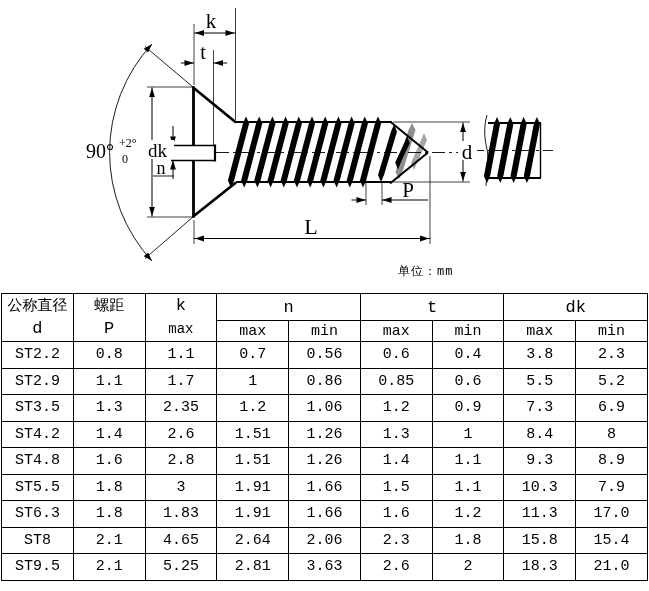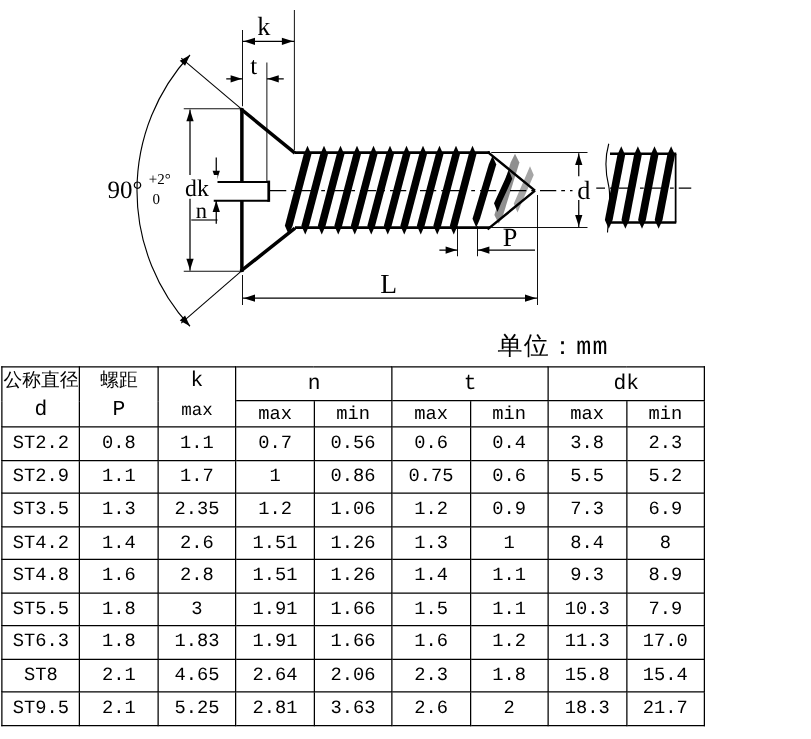--- a/index.html
+++ b/index.html
@@ -1,22 +1,22 @@
 <!DOCTYPE html>
 <html><head>
 <meta charset="utf-8">
 <style>
   html,body{margin:0;padding:0;}
   body{width:649px;height:591px;background:#ffffff;position:relative;overflow:hidden;
        font-family:"Liberation Sans",sans-serif;color:#000;}
   svg text{font-family:"Liberation Serif","DejaVu Serif",serif;fill:#000;}
-  #unit-note{position:absolute;left:398px;top:263px;font-size:20px;letter-spacing:1px;
+  #unit-note{position:absolute;left:398px;top:263px;font-size:12px;letter-spacing:1px;
              font-family:"Liberation Sans",sans-serif;}
   #unit-note .mm{font-family:"Liberation Mono","DejaVu Sans Mono",monospace;}
-  table.spec{position:absolute;left:1px;top:293px;width:563px;border-collapse:collapse;
+  table.spec{position:absolute;left:1px;top:293px;width:647px;border-collapse:collapse;
              table-layout:fixed;}
   table.spec th,table.spec td{border:1px solid #000;text-align:center;vertical-align:middle;
      padding:0;font-weight:normal;color:#000;
      font-family:"Liberation Mono","DejaVu Sans Mono",monospace;}
   tr.hrow1 th{height:26px;font-size:17px;}
   tr.hrow2 th{height:20px;font-size:15px;}
   th.two-line{line-height:1.35;}
   .cjk{font-family:"Liberation Sans","DejaVu Sans",sans-serif;font-size:15px;}
   .sym{font-size:17px;}
   .sub{font-size:14px;}
@@ -194,21 +194,21 @@
         <td>0.4</td>
         <td>3.8</td>
         <td>2.3</td>
       </tr>
       <tr>
         <td>ST2.9</td>
         <td>1.1</td>
         <td>1.7</td>
         <td>1</td>
         <td>0.86</td>
-        <td>0.75</td>
+        <td>0.85</td>
         <td>0.6</td>
         <td>5.5</td>
         <td>5.2</td>
       </tr>
       <tr>
         <td>ST3.5</td>
         <td>1.3</td>
         <td>2.35</td>
         <td>1.2</td>
         <td>1.06</td>
@@ -274,19 +274,19 @@
       </tr>
       <tr>
         <td>ST9.5</td>
         <td>2.1</td>
         <td>5.25</td>
         <td>2.81</td>
         <td>3.63</td>
         <td>2.6</td>
         <td>2</td>
         <td>18.3</td>
-        <td>21.7</td>
+        <td>21.0</td>
       </tr>
     </tbody>
 </table>
 
 
 
 
 </body></html>

